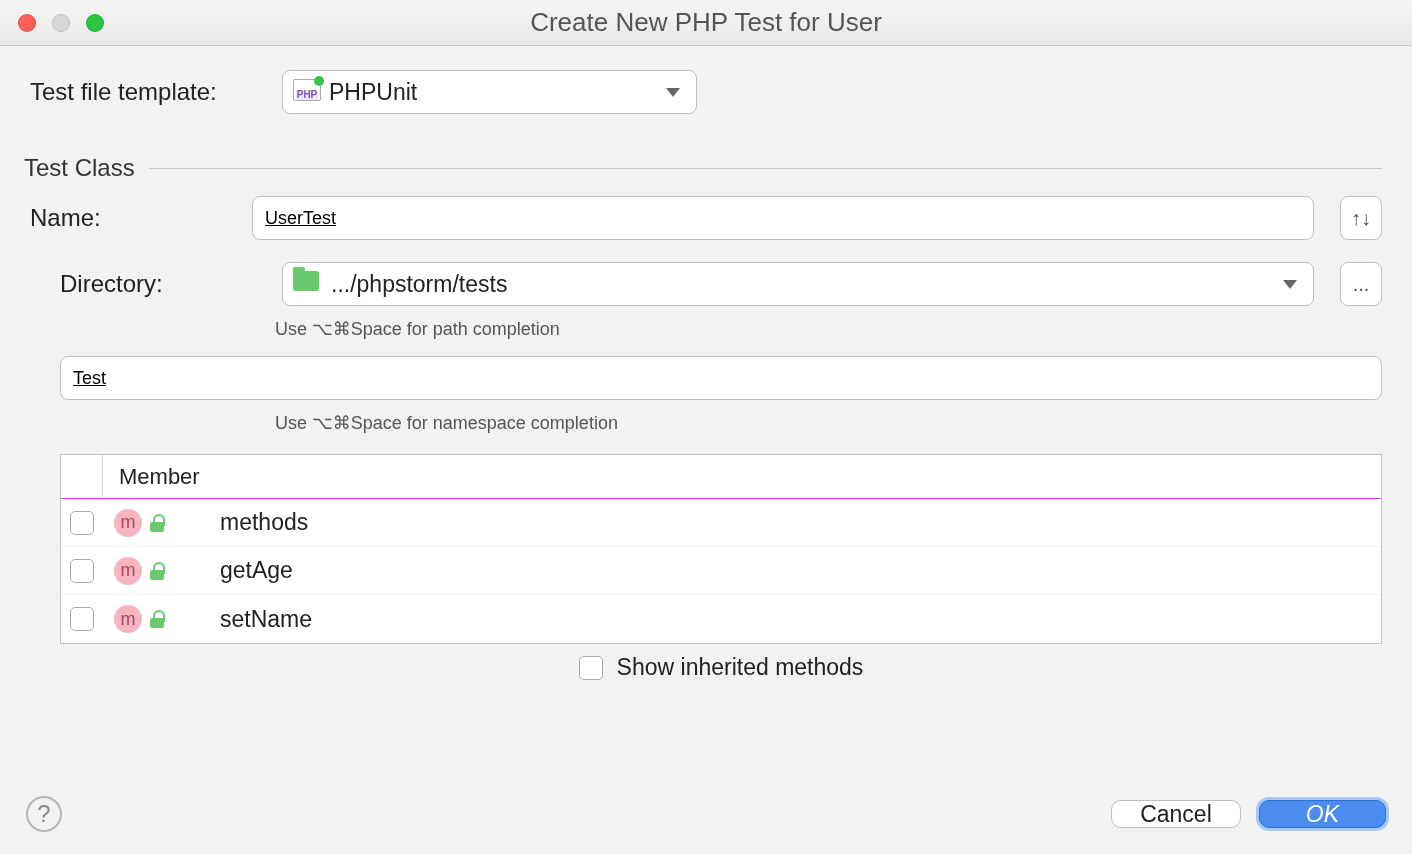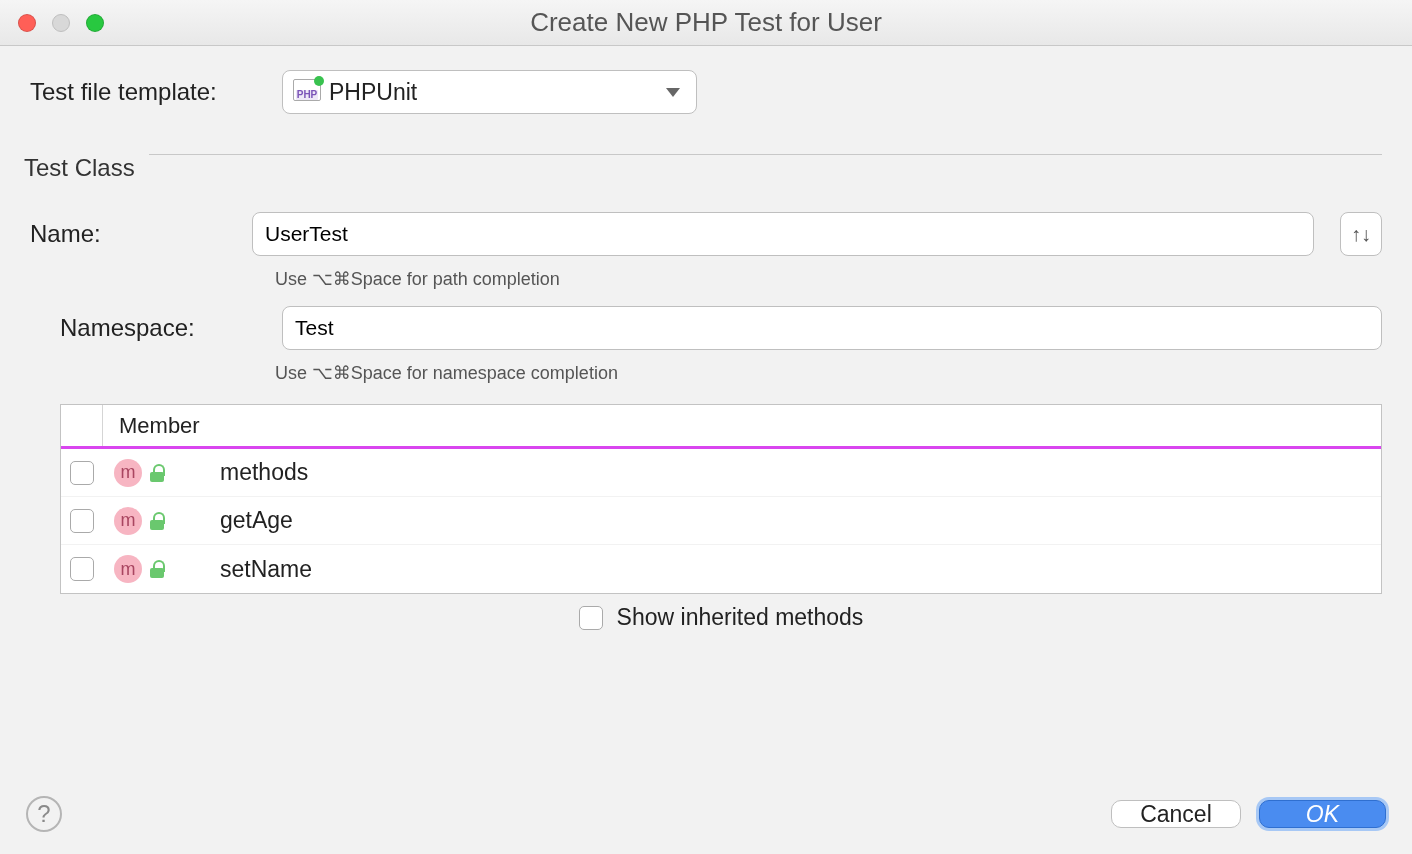--- a/index.html
+++ b/index.html
@@ -65,26 +65,26 @@
     position:relative; display:flex; align-items:flex-end; justify-content:center;
     font-size:10px; font-weight:bold; color:#7b54b8;
   }
   .php-icon::before {
     content:""; position:absolute; top:-4px; right:-4px;
     width:10px;height:10px;border-radius:50%;
     background:#39c24f;
   }
   .php-icon span { background:#eee8f7; padding:0 1px; border-radius:1px; line-height:10px; }
 
-  .section-title { display:flex; align-items:flex-start; margin:40px 0 30px -6px; }
+  .section-title { display:flex; align-items:center; margin:40px 0 14px -6px; }
   .section-title .txt { font-size:24px; color:#333; margin-right:14px; }
   .section-title .line { flex:1; height:1px; background:#c8c8c8; }
 
   .textinput { flex:1; }
-  .textinput input { border:none; outline:none; font-size:21px; width:100%; background:transparent; }
+  .textinput input { border:none; outline:none; font-size:18px; width:100%; background:transparent;text-decoration:underline; }
 
   .small-btn {
     width:42px; height:44px;
     border:1px solid #bfbfbf; border-radius:8px; background:#fff;
     display:flex; align-items:center; justify-content:center;
     margin-left:14px;
     font-size:20px; color:#555;
   }
 
   .folder-icon {
@@ -96,21 +96,21 @@
     width:12px; height:6px; background:#6ac86e; border-radius:2px 2px 0 0;
   }
 
   
   .members {
     border:1px solid #c3c3c3; border-radius:0; background:#fff;
     margin-left:30px;
   }
   .members-header {
     display:flex; align-items:center;
-    border-bottom:3px solid #d946ef;
+    border-bottom:1px solid #d946ef;
     height:44px;
   }
   .members-header .col-chk { width:42px; border-right:1px solid #d5d5d5; height:100%; }
   .members-header .col-name { padding-left:16px; font-size:22px; }
   .member-row {
     display:flex; align-items:center; height:48px;
     border-bottom:1px solid #f2f2f2;
   }
   .member-row:last-child { border-bottom:none; }
   .chk {
@@ -206,24 +206,34 @@
   </div>
 
   <div class="row" style="">
     <div class="label" style="width:210px;">Name:</div>
     <div class="textinput">
       <input type="text" value="UserTest" style="">
     </div>
     <div class="small-btn">↑↓</div>
   </div>
 
+  <div class="row" style="margin-left:30px;">
+    <div class="label" style="width:210px;">Directory:</div>
+    <div class="combo">
+      <div class="combo-inner">
+        <div class="folder-icon"></div>
+        <span>.../phpstorm/tests</span>
+      </div>
+      <div class="chev"></div>
+    </div>
+    <div class="small-btn">...</div>
+  </div>
   <div class="hint">Use ⌥⌘Space for path completion</div>
 
   <div class="row" style="margin-left:30px; margin-top:-4px;">
-    <div class="label" style="width:210px;">Namespace:</div>
     <div class="textinput">
       <input type="text" value="Test" style="">
     </div>
   </div>
   <div class="hint">Use ⌥⌘Space for namespace completion</div>
 
   <div class="members">
     <div class="members-header">
       <div class="col-chk"></div>
       <div class="col-name">Member</div>

